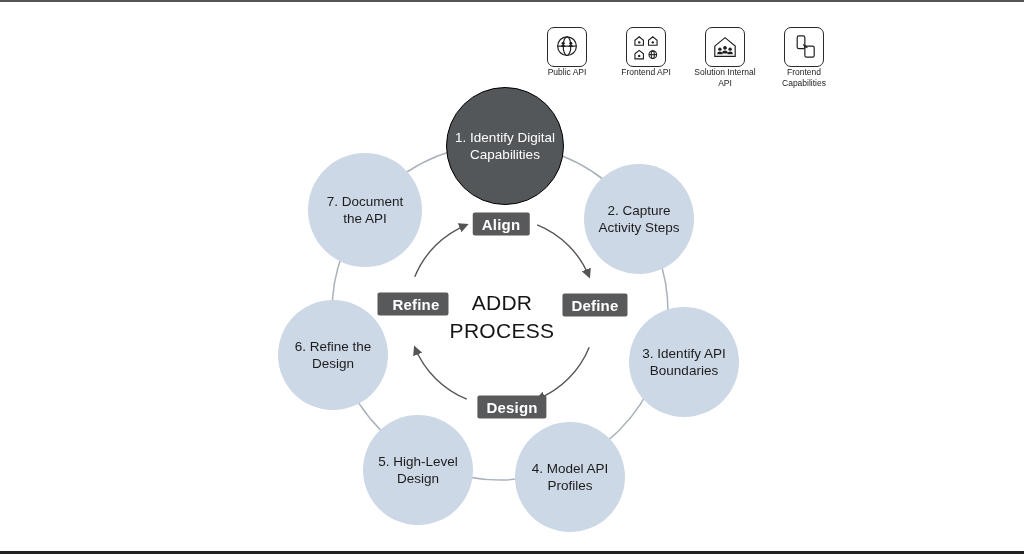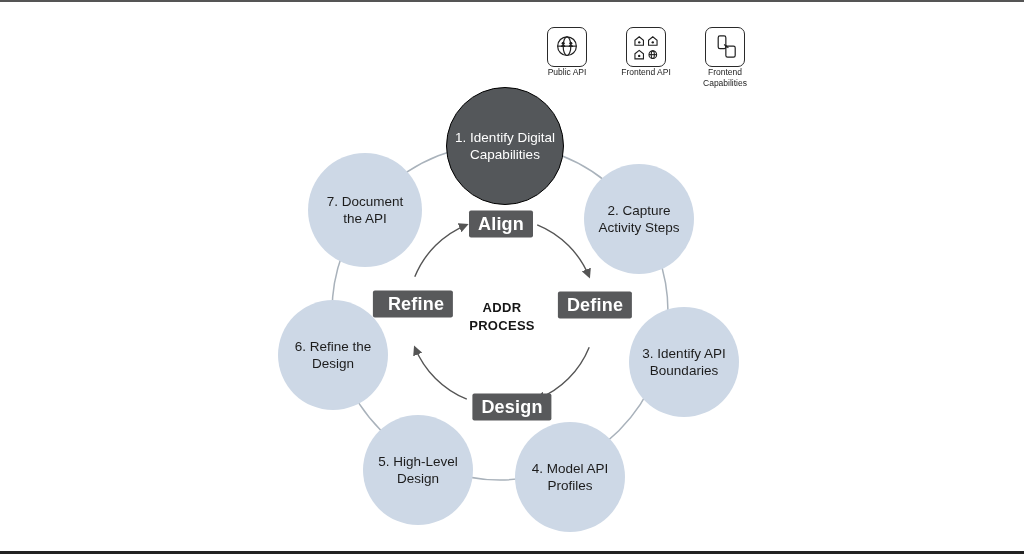--- a/index.html
+++ b/index.html
@@ -32,32 +32,32 @@
   .step-3{left:629px;top:307px;width:110px;height:110px;}
   .step-4{left:515px;top:422px;width:110px;height:110px;}
   .step-5{left:363px;top:415px;width:110px;height:110px;}
   .step-6{left:278px;top:300px;width:110px;height:110px;}
   .step-7{left:308px;top:153px;width:114px;height:114px;}
 
   
   .phase-badge{
     position:absolute;transform:translate(-50%,-50%);
     background:#58595b;color:#ffffff;
-    font-weight:bold;font-size:18px;letter-spacing:.2px;
+    font-weight:bold;font-size:15px;letter-spacing:.2px;
     padding:3px 9px;border-radius:2px;white-space:nowrap;
   }
   .phase-align{left:501px;top:224px;}
   .phase-define{left:595px;top:305px;}
   .phase-design{left:512px;top:407px;}
   .phase-refine{left:413px;top:304px;padding-left:15px;}
 
   
   .center-title{
     position:absolute;left:502px;top:317px;transform:translate(-50%,-50%);
-    text-align:center;font-weight:bold;font-size:13px;line-height:1.35;
+    text-align:center;font-weight:normal;font-size:21px;line-height:1.35;
     letter-spacing:.3px;color:#161616;
   }
 
   
   .legend{
     position:absolute;left:536px;top:27px;
     display:flex;flex-direction:row;gap:17px;align-items:flex-start;
   }
   .legend-item{
     width:62px;display:flex;flex-direction:column;align-items:center;
@@ -161,20 +161,34 @@
         <line x1="23.5" y1="29" x2="32.5" y2="29"></line>
         <ellipse cx="28" cy="29" rx="1.8" ry="4.5"></ellipse>
         <circle cx="12" cy="14.5" r="1.4" fill="#1f1f1f" stroke="none"></circle>
         <circle cx="28" cy="14.5" r="1.4" fill="#1f1f1f" stroke="none"></circle>
         <circle cx="12" cy="30.5" r="1.4" fill="#1f1f1f" stroke="none"></circle>
       </svg>
     </div>
     <div class="legend-label">Frontend API</div>
   </div>
 
+  <div class="legend-item">
+    <div class="legend-icon-box">
+      <svg width="34" height="34" viewBox="0 0 40 40" fill="none" stroke="#1f1f1f" stroke-width="1.4">
+        <path d="M8 19 L20 9 L32 19 V31 H8 Z"></path>
+        <circle cx="14" cy="22.5" r="2" fill="#1f1f1f" stroke="none"></circle>
+        <path d="M10.8 28.5 a3.2 3.2 0 0 1 6.4 0 z" fill="#1f1f1f" stroke="none"></path>
+        <circle cx="20" cy="21" r="2.2" fill="#1f1f1f" stroke="none"></circle>
+        <path d="M16.6 27.5 a3.4 3.4 0 0 1 6.8 0 z" fill="#1f1f1f" stroke="none"></path>
+        <circle cx="26" cy="22.5" r="2" fill="#1f1f1f" stroke="none"></circle>
+        <path d="M22.8 28.5 a3.2 3.2 0 0 1 6.4 0 z" fill="#1f1f1f" stroke="none"></path>
+      </svg>
+    </div>
+    <div class="legend-label">Solution Internal API</div>
+  </div>
 
   <div class="legend-item">
     <div class="legend-icon-box">
       <svg width="34" height="34" viewBox="0 0 40 40" fill="none" stroke="#1f1f1f" stroke-width="1.4">
         <rect x="12" y="7" width="9" height="15" rx="2"></rect>
         <rect x="21" y="19" width="11" height="13" rx="2"></rect>
         <line x1="19" y1="17" x2="24" y2="21"></line>
         <circle cx="21.5" cy="19" r="1.2" fill="#1f1f1f" stroke="none"></circle>
       </svg>
     </div>

